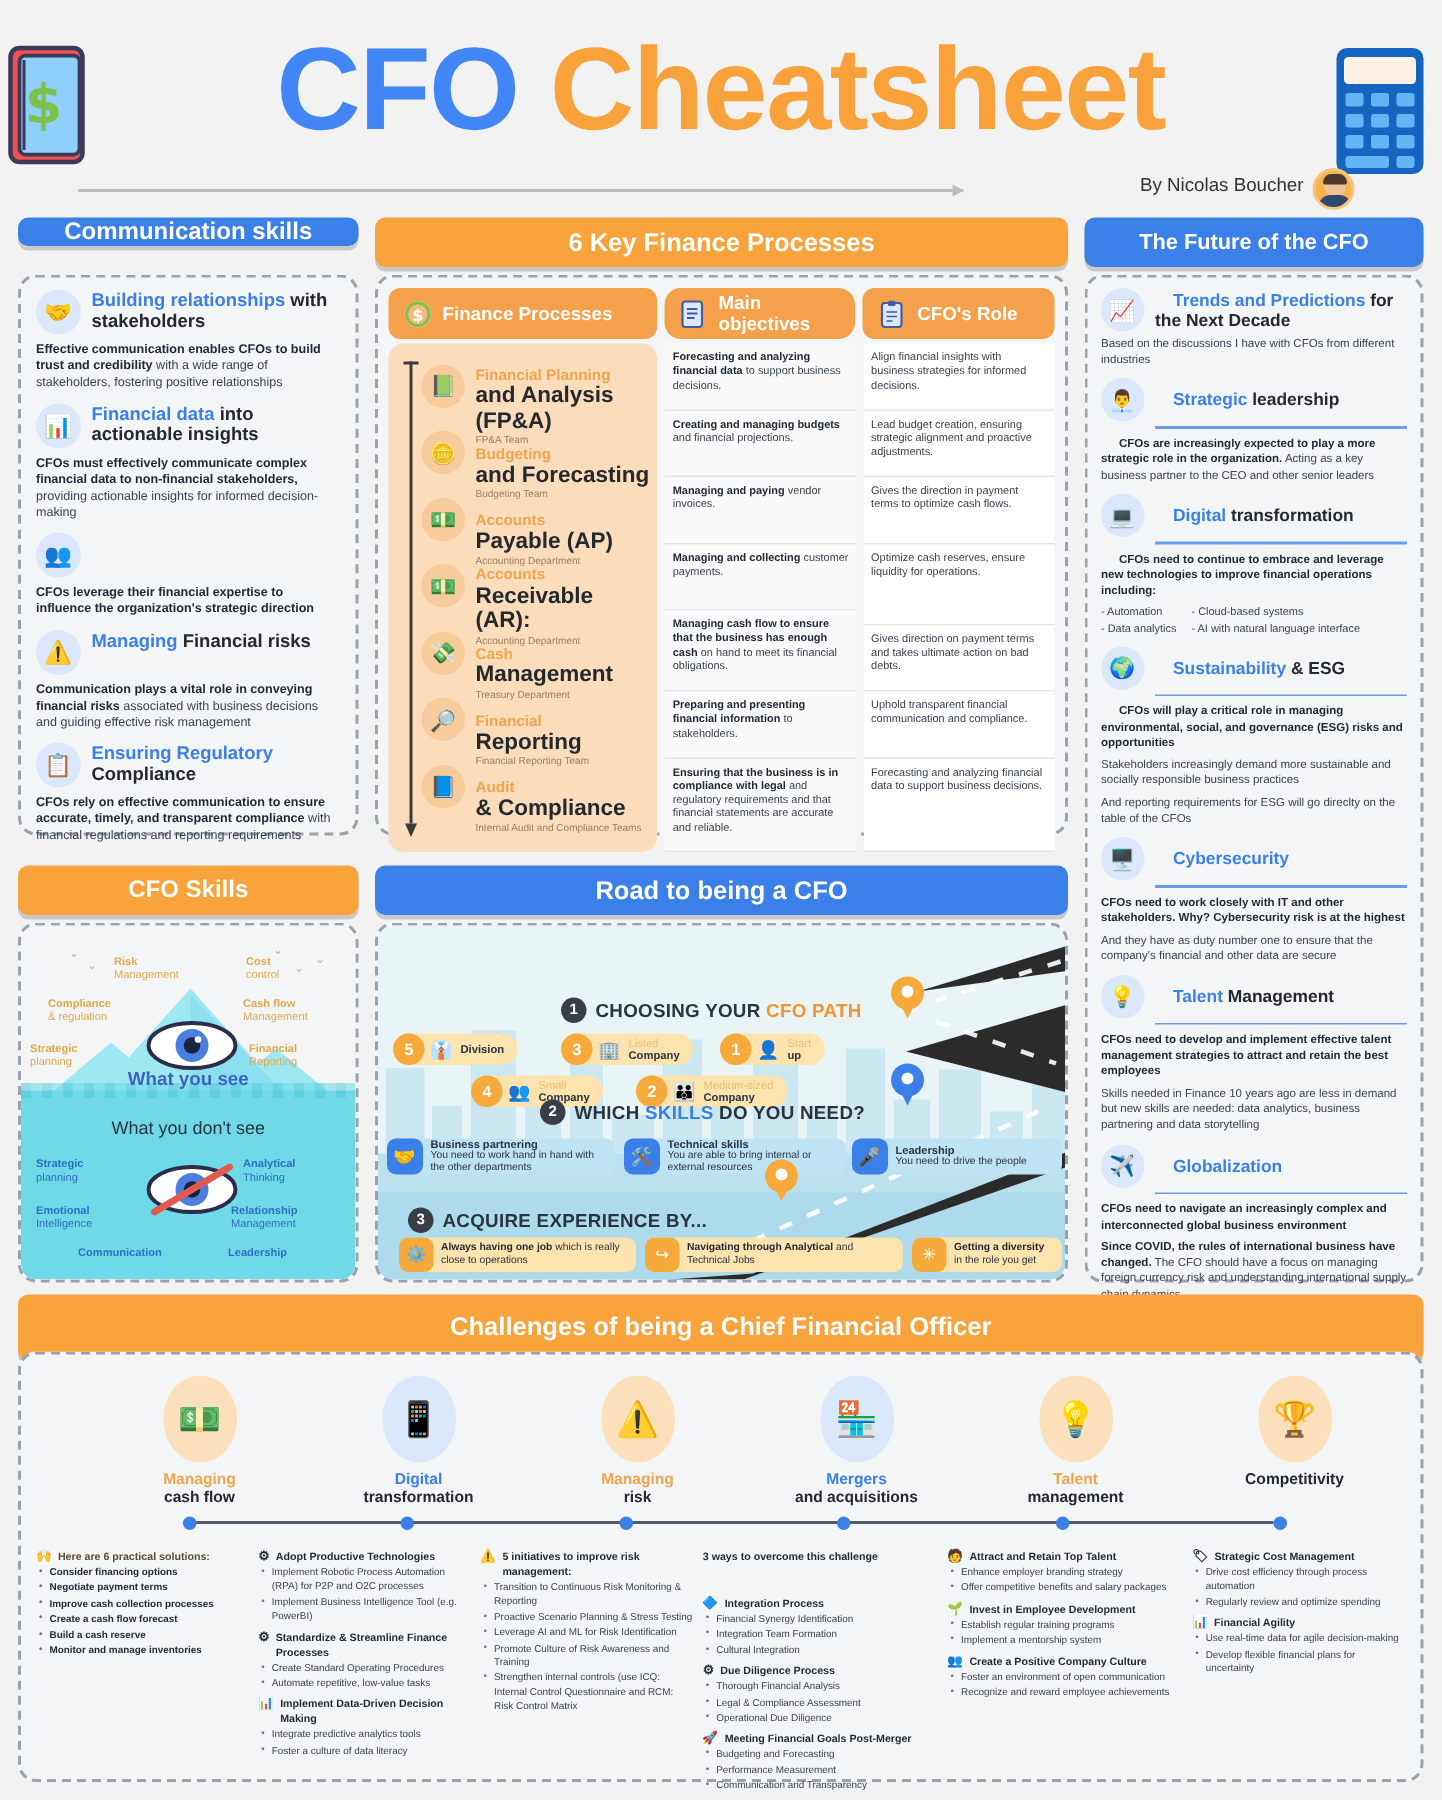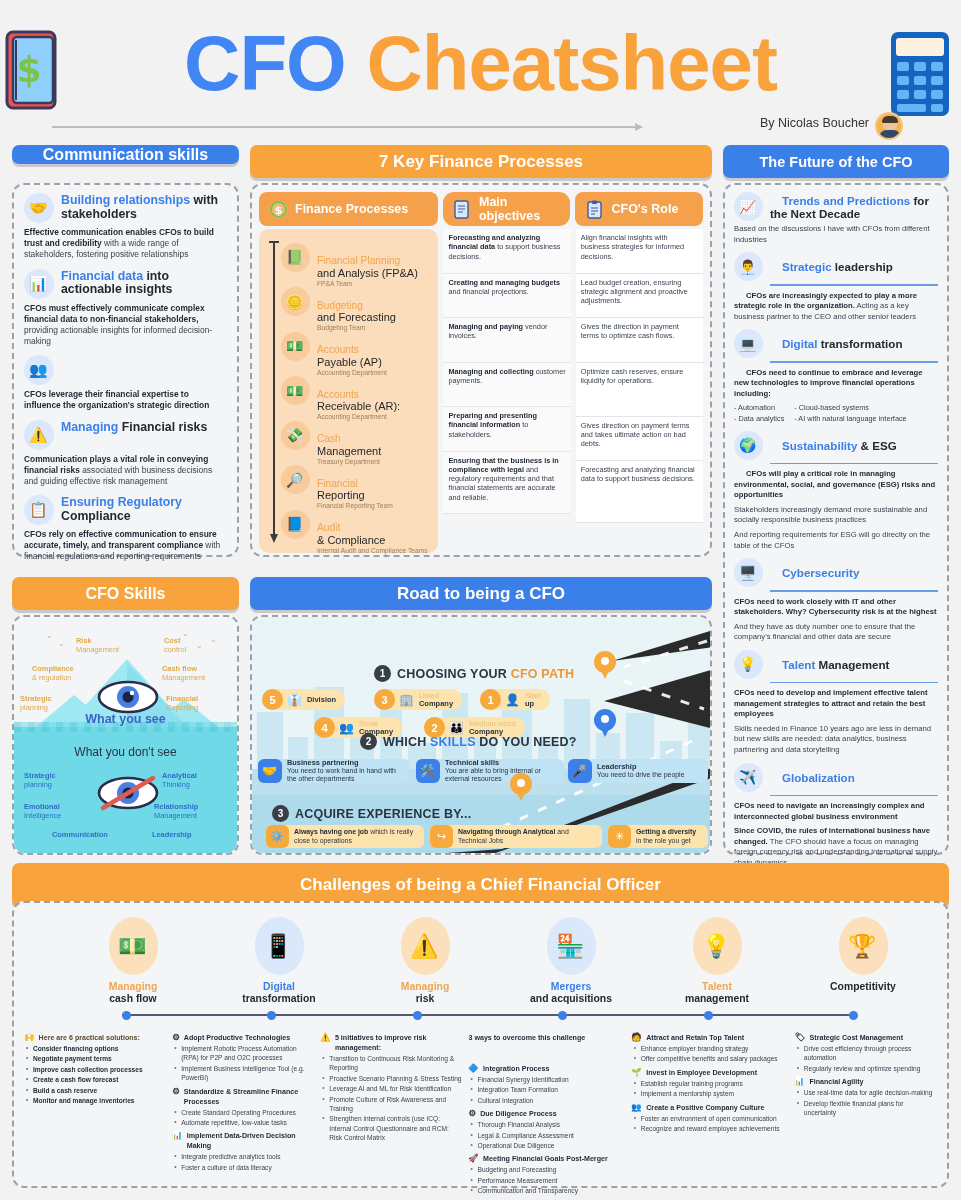--- a/index.html
+++ b/index.html
@@ -7,22 +7,22 @@
   body {
     width:961px; height:1200px; position:relative;
     font-family:"Liberation Sans", sans-serif;
     background:#f2f2f2; overflow:hidden;
   }
   .page { position:relative; width:961px; height:1200px; }
 
   
   .header { position:relative; height:140px; }
   .title-wrap {
-    position:absolute; left:0; top:8px; width:961px; height:110px;
-    display:flex; align-items:center; justify-content:center;
+    position:absolute; left:0; top:20px; width:961px; height:110px;
+    display:flex; align-items:flex-start; justify-content:center;
   }
   .title {
     font-size:78px; font-weight:bold; letter-spacing:-1px; line-height:1;
     white-space:nowrap;
   }
   .title .cfo { color:#4285f4; }
   .title .cheat { color:#f9a23b; }
   .book-icon { position:absolute; left:2px; top:22px; width:62px; height:96px; }
   .calc-icon { position:absolute; right:4px; top:26px; width:72px; height:98px; }
   .byline {
@@ -97,22 +97,22 @@
   .fp-arrow { position:absolute; left:10px; top:12px; bottom:10px; width:10px; }
   .fp-arrow .stem { position:absolute; left:4px; top:0; bottom:9px; width:1.6px; background:#3b3b3b; }
   .fp-arrow .cap  { position:absolute; left:0px; top:0; width:10px; height:1.6px; background:#3b3b3b; }
   .fp-arrow .tip  { position:absolute; left:0.5px; bottom:0;
      border-left:4.5px solid transparent; border-right:4.5px solid transparent; border-top:9px solid #3b3b3b; }
 
   .prow { display:flex; align-items:center; gap:7px; height:44.5px; }
   .picon { flex:0 0 auto; width:29px; height:29px; border-radius:50%;
      background:#f8cb9d; display:flex; align-items:center; justify-content:center; font-size:14px; }
   .ptext { line-height:1.1; }
-  .ptext .t1 { font-size:10.2px; font-weight:normal; color:#f0a54e; display:block;margin-top:28px; }
-  .ptext .t2 { font-size:11px; font-weight:normal; color:#24292e; display:block; }
+  .ptext .t1 { font-size:10.2px; font-weight:bold; color:#f0a54e; display:block;margin-top:28px; }
+  .ptext .t2 { font-size:15px; font-weight:bold; color:#24292e; display:block; }
   .ptext .t3 { font-size:6.7px; color:#9b7f5e; display:block; margin-top:1px; }
 
   .mcell {
     height:44.5px; padding:4px 5px 0 5px; font-size:7.3px; line-height:1.28; color:#3a4250;
     border-bottom:1px solid #e2e4e7; background:#fafafa;
   }
   .mcell b { color:#1f2733; }
   .mcell.tall { height:54px; }
   .mcell.xtall { height:62px; }
   .rcell { background:#fff; }
@@ -334,21 +334,21 @@
       <div class="ctitle">
         <span class="hl">Ensuring Regulatory</span>
         <span class="bk"> Compliance</span>
       </div>
     </div>
     <div class="cbody"><b>CFOs rely on effective communication to ensure accurate, timely, and transparent compliance</b> with financial regulations and reporting requirements</div>
   </div>
       </div>
   </div>
 
-  <div class="bar bar-orange" id="fp-bar">7 Key Finance Processes</div>
+  <div class="bar bar-orange" id="fp-bar">6 Key Finance Processes</div>
   <div class="dashpanel" id="fp-panel">
     <div class="fp-headrow">
       <div class="fp-h c1">
         <span class="hicon">
           <svg viewBox="0 0 21 21" width="21" height="21">
               <circle cx="10.5" cy="10.5" r="9" fill="#fff" opacity=".25"></circle>
               <circle cx="10.5" cy="10.5" r="7.5" fill="none" stroke="#7cc24b" stroke-width="2"></circle>
               <text x="10.5" y="15" font-size="11" font-weight="bold" fill="#fff" text-anchor="middle" font-family="DejaVu Sans, sans-serif">$</text>
             </svg>
         </span>
@@ -439,31 +439,33 @@
     </span>
   </div>
           </div>
       </div>
       <div class="fp-col2">
           <div id="fp-objectives">
   <div class="mcell "><b>Forecasting and analyzing financial data</b> to support business decisions.</div>
   <div class="mcell "><b>Creating and managing budgets</b> and financial projections.</div>
   <div class="mcell "><b>Managing and paying</b> vendor invoices.</div>
   <div class="mcell "><b>Managing and collecting</b> customer payments.</div>
+  <div class="mcell tall"><b>Managing cash flow to ensure that the business has enough cash</b> on hand to meet its financial obligations.</div>
   <div class="mcell "><b>Preparing and presenting financial information</b> to stakeholders.</div>
   <div class="mcell xtall"><b>Ensuring that the business is in compliance with legal</b> and regulatory requirements and that financial statements are accurate and reliable.</div>
           </div>
         </div>
       <div class="fp-col3">
           <div id="fp-roles">
   <div class="mcell rcell ">Align financial insights with business strategies for informed decisions.</div>
   <div class="mcell rcell ">Lead budget creation, ensuring strategic alignment and proactive adjustments.</div>
   <div class="mcell rcell ">Gives the direction in payment terms to optimize cash flows.</div>
   <div class="mcell rcell tall">Optimize cash reserves, ensure liquidity for operations.</div>
   <div class="mcell rcell ">Gives direction on payment terms and takes ultimate action on bad debts.</div>
+  <div class="mcell rcell ">Uphold transparent financial communication and compliance.</div>
   <div class="mcell rcell xtall">Forecasting and analyzing financial data to support business decisions.</div>
           </div>
         </div>
     </div>
   </div>
 
   <div class="bar bar-blue" id="fut-bar">The Future of the CFO</div>
   <div class="dashpanel" id="fut-panel">
     <div id="fut-list">
   <div class="fblock">

